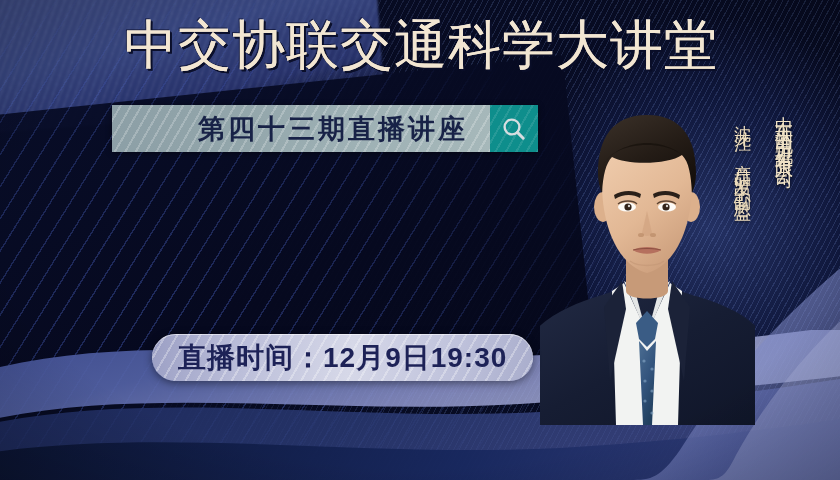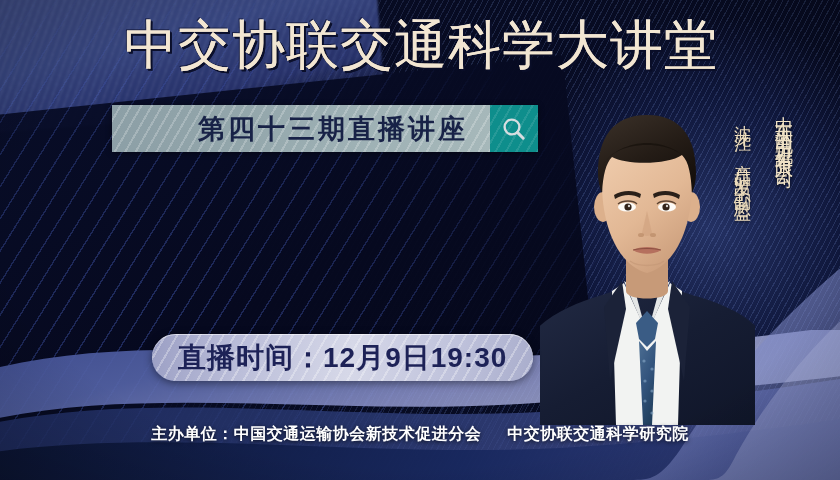--- a/index.html
+++ b/index.html
@@ -354,17 +354,14 @@
 
 
   <div class="timebadge">
     <span class="timebadge-text">直播时间：12月9日19:30</span>
   </div>
 
   <div class="vtext vtext-company">中车株洲电力机车有限公司</div>
 
   <div class="vtext vtext-person">沈龙江 产品研发中心副总监</div>
 
-  <div class="footer">
-    <span>主办单位：</span><span>中国交通运输协会新技术促进分会</span><span class="footer-gap"></span><span>中交协联交通科学研究院</span>
-  </div>
 
 </div>
 
 </body></html>

